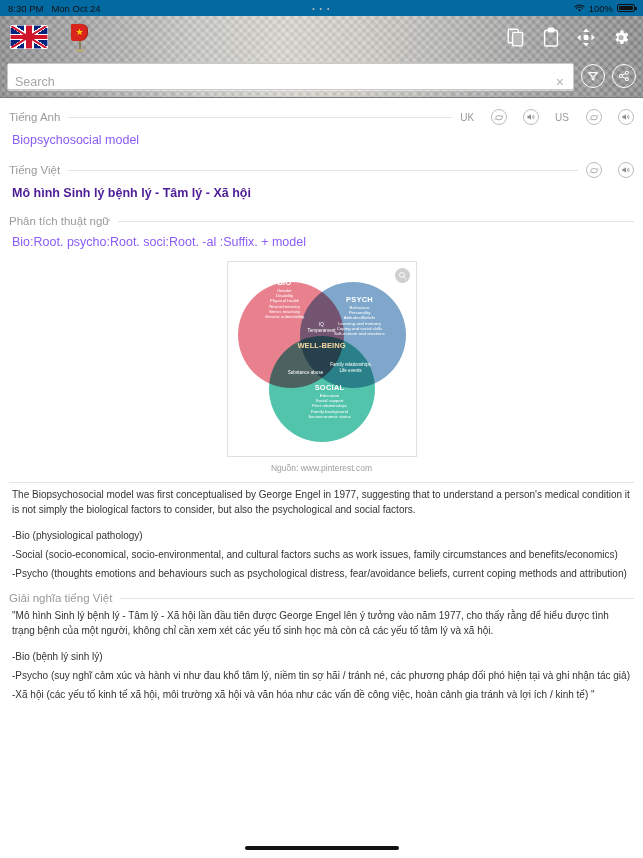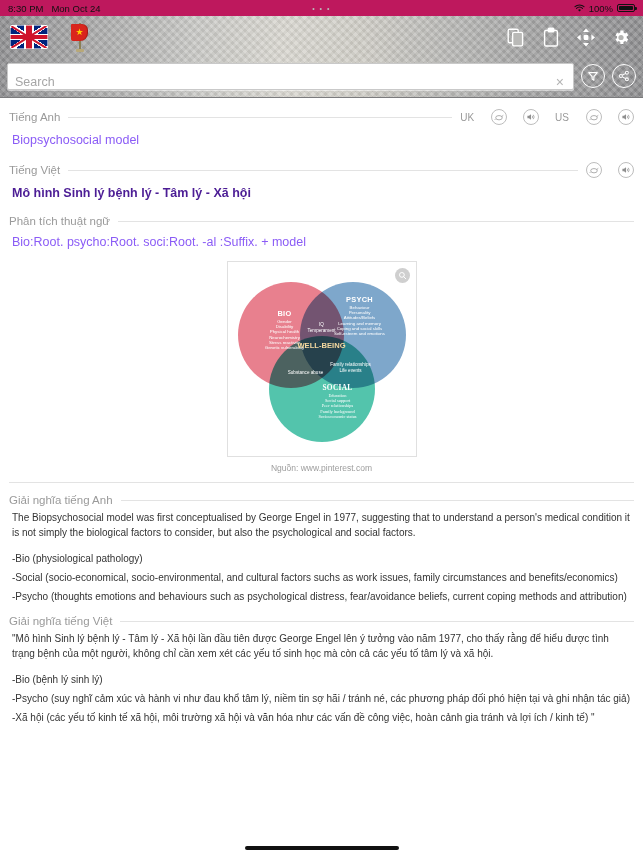--- a/index.html
+++ b/index.html
@@ -9,21 +9,21 @@
     background: #ffffff;
     overflow: hidden;
   }
 
   
   .status-bar {
     height: 16px;
     display: flex; align-items: center;
     padding: 0 8px;
     font-size: 9.5px; color: #111;
-    background: #be185d;
+    background: #0369a1;
     position: relative;
     gap: 38px;
   }
   .status-left { display: flex; align-items: center; gap: 8px; }
   .status-right { margin-left: auto; display: flex; align-items: center; gap: 4px; }
   .status-dots {
     position: absolute; left: 50%; transform: translateX(-50%);
     letter-spacing: 1.5px; font-size: 7px; color: #b9b9b9;
   }
   .wifi-icon { width: 11px; height: 9px; display: inline-block; position: relative; }
@@ -140,23 +140,23 @@
     display: flex; align-items: center; justify-content: center;
   }
   .venn { position: relative; width: 172px; height: 178px; }
   .circle { position: absolute; border-radius: 50%; mix-blend-mode: multiply; }
   .c-bio    { width: 106px; height: 106px; left: 2px;  top: 12px;  background: #e8808e; }
   .c-psych  { width: 106px; height: 106px; left: 64px; top: 12px;  background: #7ea7cb; }
   .c-social { width: 106px; height: 106px; left: 33px; top: 66px;  background: #53c4ac; }
   .vlabel { position: absolute; color: #fff; text-align: center; line-height: 1.18; pointer-events: none; }
   .vtitle { font-weight: bold; font-size: 7.4px; letter-spacing: .3px; }
   .vitems { font-size: 4.4px; }
-  .lb-bio    { left: 6px;  top: 40px;  width: 86px; }
+  .lb-bio    { left: 6px;  top: 9px;  width: 86px; }
   .lb-psych  { left: 80px; top: 26px;  width: 88px; }
-  .lb-social { left: 56px; top: 114px; width: 92px; font-family: Liberation Serif, serif; }
+  .lb-social { left: 48px; top: 114px; width: 92px; }
   .lb-iq     { left: 58px; top: 52px;  width: 56px; font-size: 4.6px; }
   .lb-sub    { left: 38px; top: 100px; width: 64px; font-size: 4.6px; }
   .lb-fam    { left: 88px; top: 92px;  width: 54px; font-size: 4.6px; }
   .lb-well   { left: 56px; top: 72px;  width: 60px; font-weight: bold; font-size: 7.6px; color: #f5d9a0; line-height: 1.1; }
   .img-caption { font-size: 8.5px; color: #9d9d9d; padding-top: 6px; }
 
   .section-rule { height: 1px; background: #e3e3e3; margin: 9px 9px 0 9px; }
 
   .para { font-size: 10px; color: #333; padding: 5px 12px 0 12px; line-height: 1.42; }
   .para.spaced { padding-top: 12px; }
@@ -383,24 +383,20 @@
           <div>Life events</div>
         </div>
         <div class="vlabel lb-well">WELL-BEING</div>
       </div>
     </div>
     <div class="img-caption">Nguồn: www.pinterest.com</div>
   </div>
 
   <div class="section-rule"></div>
 
-  <div class="field-head">
-    <span class="field-label">Giải nghĩa tiếng Anh</span>
-    <span class="field-rule"></span>
-  </div>
   <div class="para">The Biopsychosocial model was first conceptualised by George Engel in 1977, suggesting that to understand a person's medical condition it is not simply the biological factors to consider, but also the psychological and social factors.</div>
   <div class="para spaced">-Bio (physiological pathology)</div>
   <div class="para">-Social (socio-economical, socio-environmental, and cultural factors suchs as work issues, family circumstances and benefits/economics)</div>
   <div class="para">-Psycho (thoughts emotions and behaviours such as psychological distress, fear/avoidance beliefs, current coping methods and attribution)</div>
 
   <div class="field-head">
     <span class="field-label">Giải nghĩa tiếng Việt</span>
     <span class="field-rule"></span>
   </div>
   <div class="para">"Mô hình Sinh lý bệnh lý - Tâm lý - Xã hội lần đầu tiên được George Engel lên ý tưởng vào năm 1977, cho thấy rằng để hiểu được tình trạng bệnh của một người, không chỉ cần xem xét các yếu tố sinh học mà còn cả các yếu tố tâm lý và xã hội.</div>

